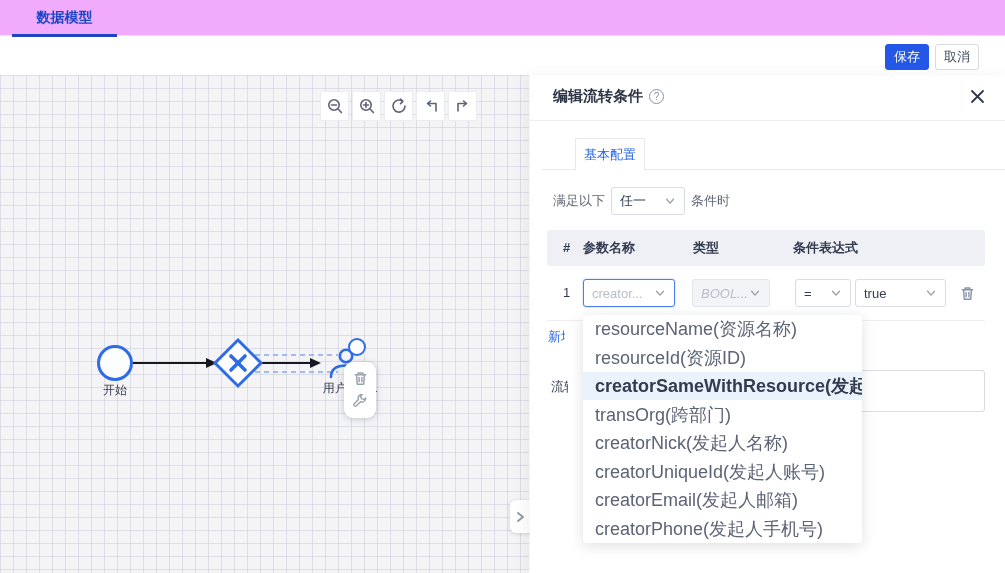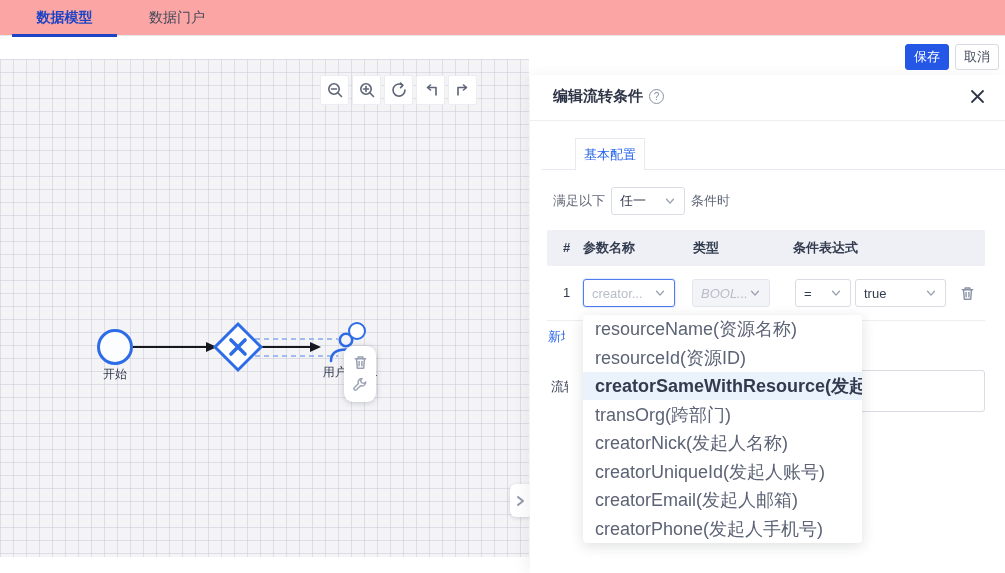--- a/index.html
+++ b/index.html
@@ -1,36 +1,36 @@
 <!DOCTYPE html>
 <html><head>
 <meta charset="utf-8">
 <style>
   * { margin:0; padding:0; box-sizing:border-box; }
   html,body { width:1005px; height:573px; overflow:hidden; background:#fff;
     font-family:"Liberation Sans", sans-serif; }
 
   
   .topbar { position:absolute; left:0; top:0; width:1005px; height:36px;
-    background:#fca5a5; border-bottom:1px solid #e7e8ec; z-index:30; }
+    background:#f0abfc; border-bottom:1px solid #e7e8ec; z-index:30; }
   .tab { position:absolute; top:0; height:36px; line-height:34px; text-align:center;
     font-size:14px; cursor:pointer; }
   .tab-active { left:12px; width:105px; color:#1d44c4; font-weight:bold; }
   .tab-active::after { content:""; position:absolute; left:0; right:0; bottom:-1px;
     height:3px; background:#1d44c4; }
   .tab-plain { left:132px; width:90px; color:#42485a; }
 
-  .actionbar { position:absolute; top:44px; right:6px; z-index:30; display:flex; gap:6px; }
+  .actionbar { position:absolute; top:44px; right:26px; z-index:30; display:flex; gap:6px; }
   .btn { height:26px; min-width:38px; padding:0 8px; font-size:13px; border-radius:3px;
     display:flex; align-items:center; justify-content:center; cursor:pointer; }
   .btn-primary { background:#2457e6; color:#fff; border:1px solid #2457e6; }
   .btn-plain { background:#fff; color:#434b5c; border:1px solid #d7dae1; }
 
   
-  .canvas { position:absolute; left:0; top:59px; width:529px; height:498px;
+  .canvas { position:absolute; left:0; top:75px; width:529px; height:498px;
     background-color:#f4f4f7;
     background-image:
       linear-gradient(to right, rgba(203,205,216,.55) 1px, transparent 1px),
       linear-gradient(to bottom, rgba(203,205,216,.55) 1px, transparent 1px);
     background-size:13px 13px; z-index:1; }
 
   .canvas-toolbar { position:absolute; left:320px; top:16px; display:flex; gap:3px; z-index:4; }
   .tool-btn { width:29px; height:30px; background:#fff; border:1px solid #ececf1;
     border-radius:2px; display:flex; align-items:center; justify-content:center; cursor:pointer; }
   .tool-btn svg { stroke:#5d6477; fill:none; stroke-width:1.6; stroke-linecap:round; stroke-linejoin:round; }
@@ -116,21 +116,20 @@
     z-index:10; display:flex; flex-direction:column; justify-content:space-evenly; overflow:hidden; }
   .dd-item { height:28px; line-height:28px; padding-left:12px; font-size:18px; color:#5b6375;
     white-space:nowrap; overflow:hidden; cursor:pointer; }
   .dd-item.selected { background:#eaf2fc; color:#333b4f; font-weight:bold; }
 </style>
 </head>
 <body>
 
 <div class="topbar">
   <div class="tab tab-active">数据模型</div>
-  <div class="tab tab-plain">数据门户</div>
 </div>
 
 <div class="actionbar">
   <div class="btn btn-primary">保存</div>
   <div class="btn btn-plain">取消</div>
 </div>
 
 <div class="canvas">
 
   <div class="canvas-toolbar">

